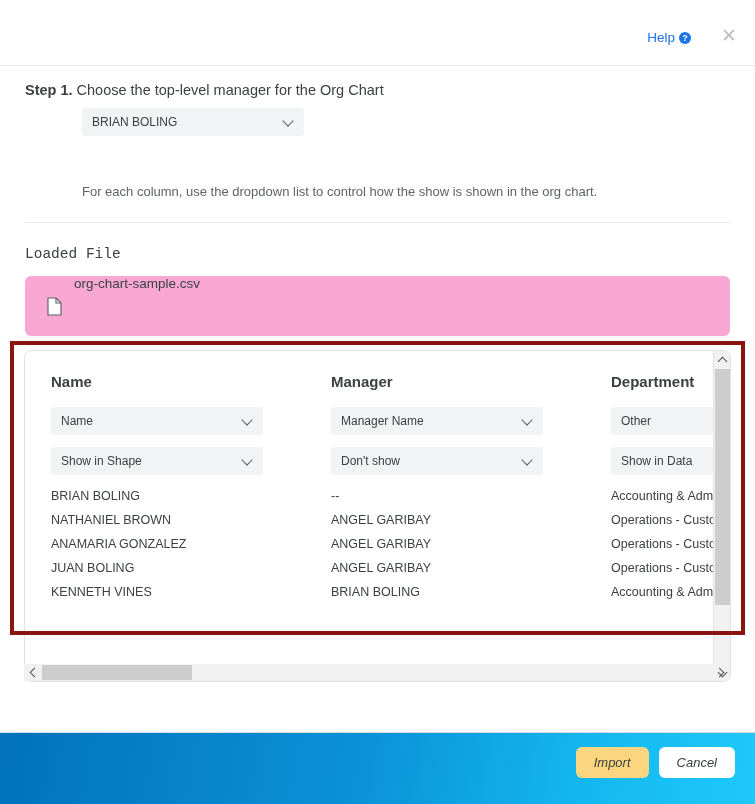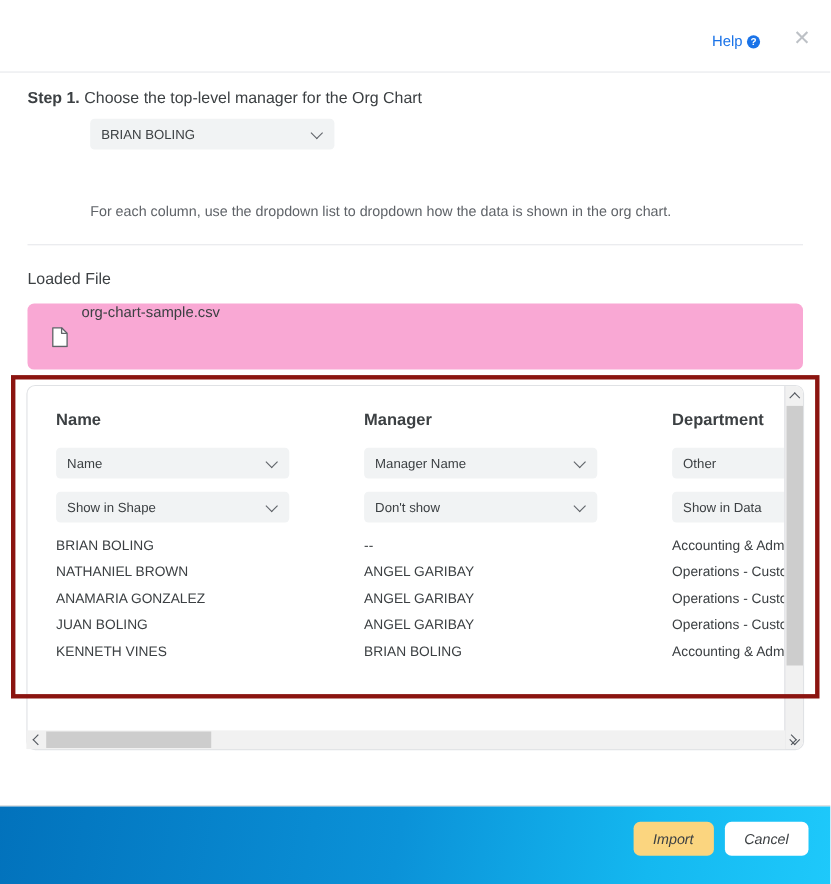--- a/index.html
+++ b/index.html
@@ -82,21 +82,21 @@
 
   .divider {
     position: absolute; left: 25px; width: 705px; height: 1px;
     background: #e6e8eb;
   }
   .divider-1 { top: 222px; }
 
   
   .loaded-label {
     position: absolute; left: 25px; top: 246px;
-    font-size: 14.5px; color: #3c4043;
+    font-size: 14.5px; color: #3c4043; font-family: Liberation Mono, monospace;
   }
   .file-box {
     position: absolute; left: 25px; top: 276px;
     width: 705px; height: 60px;
     background: #f9a8d4; border-radius: 6px;
     display: flex; 
   }
   .file-icon { margin-left: 22px; display: flex; align-items: center; }
   .file-name { margin-left: 12px; font-size: 13.5px; color: #3c4043; }
 
@@ -248,21 +248,21 @@
   <div class="step1-title">
     <b>Step 1.</b>
     <span>Choose the top-level manager for the Org Chart</span>
   </div>
 
   <select class="manager-select">
     <option>BRIAN BOLING</option>
   </select>
   <span class="caret caret-mgr"></span>
 
-  <div class="step2-desc">For each column, use the dropdown list to dropdown how the data is shown in the org chart.</div>
+  <div class="step2-desc">For each column, use the dropdown list to control how the show is shown in the org chart.</div>
 
   <div class="divider divider-1"></div>
 
   <div class="loaded-label">Loaded File</div>
   <div class="file-box">
     <span class="file-icon">
       <svg width="15" height="19" viewBox="0 0 15 19">
         <path d="M1 1 h8 l5 5 v12 h-13 z" fill="#ffffff" stroke="#5f6368" stroke-width="1.2" stroke-linejoin="round"></path>
         <path d="M9 1 v5 h5" fill="none" stroke="#5f6368" stroke-width="1.2" stroke-linejoin="round"></path>
       </svg>

